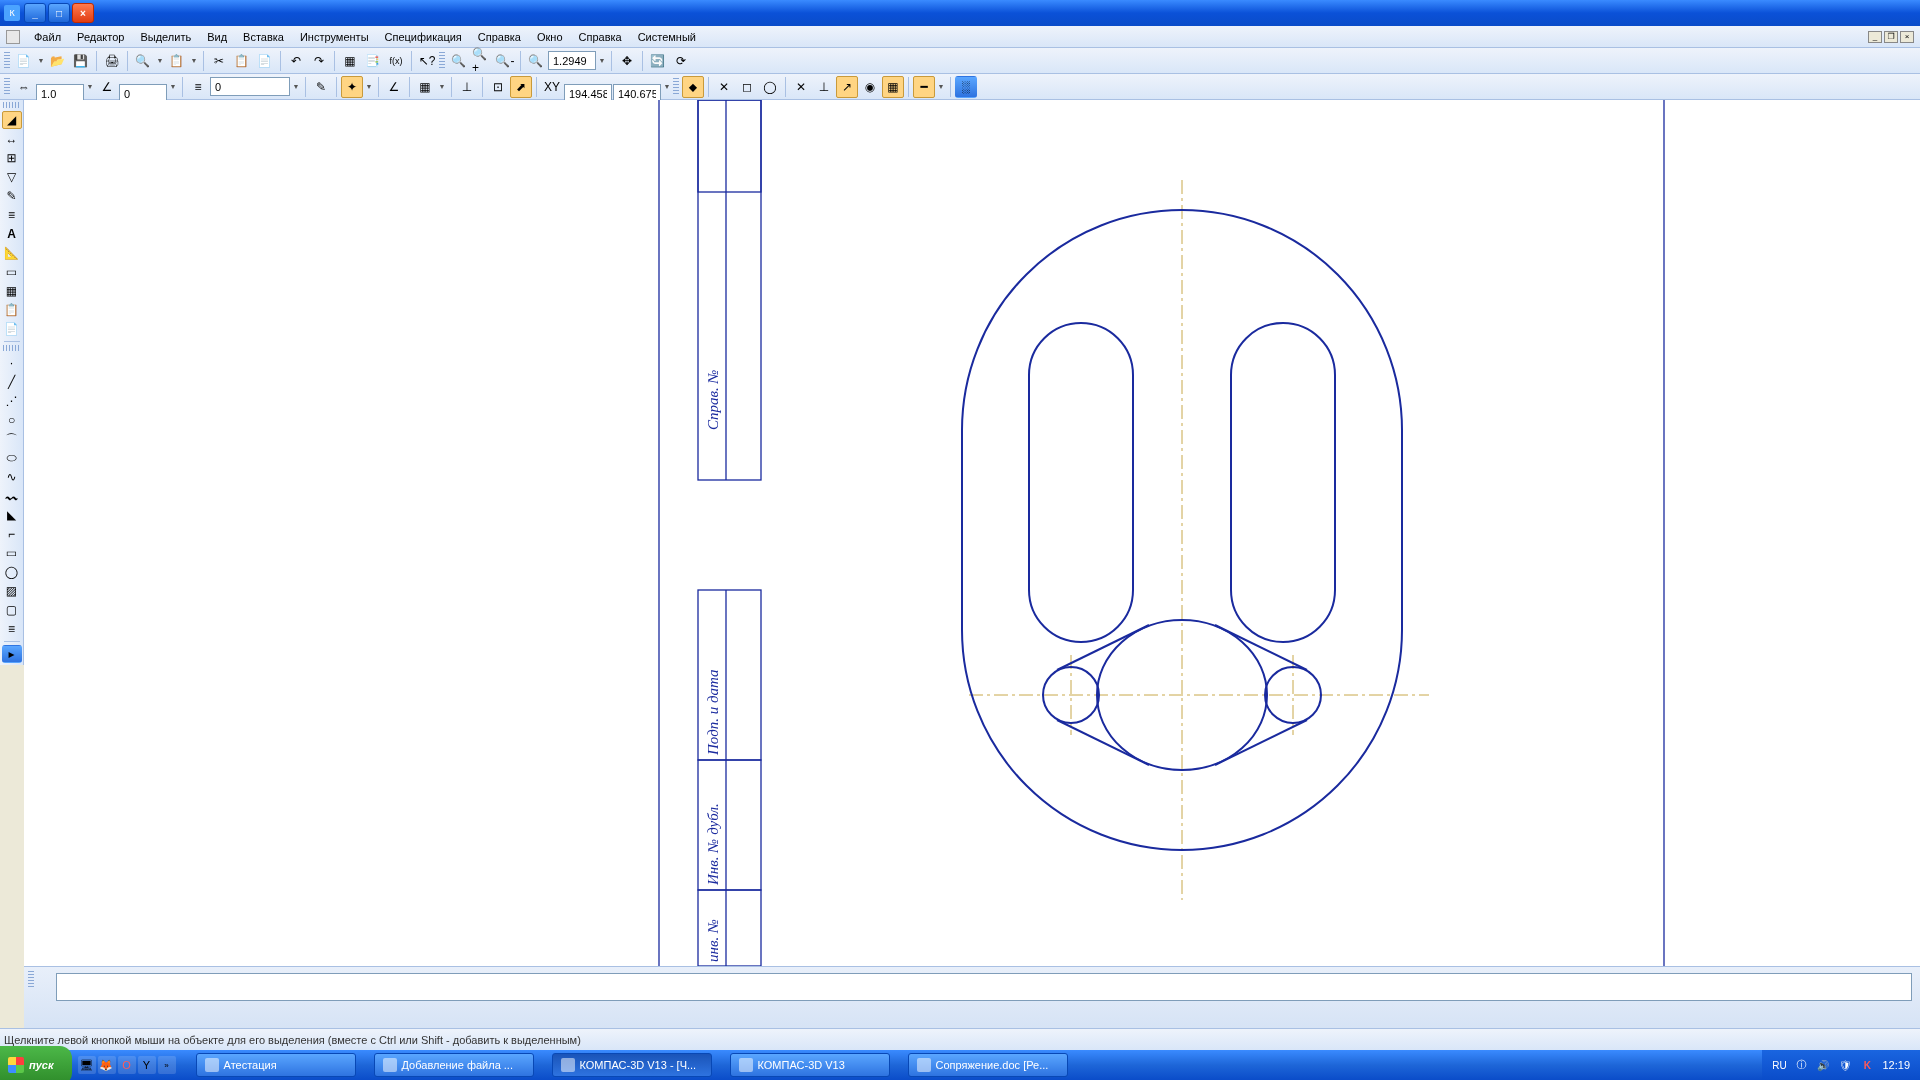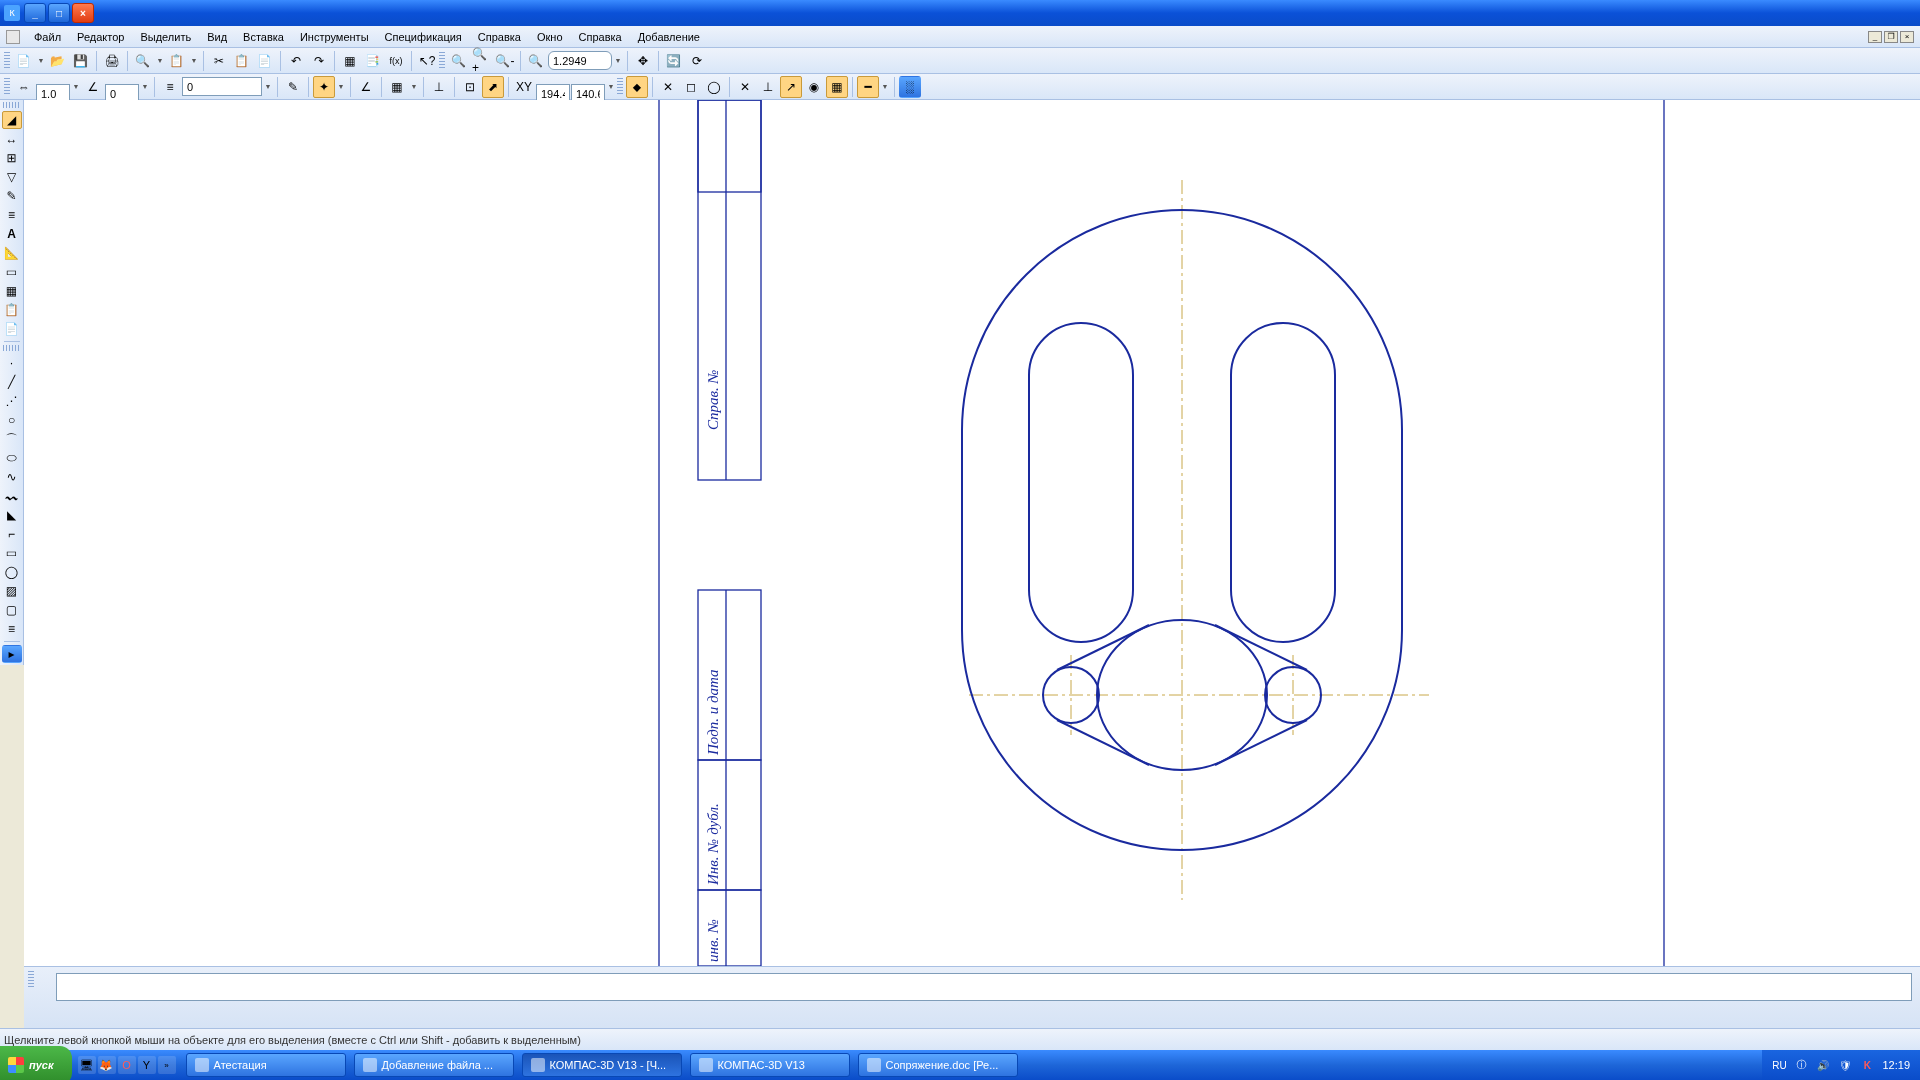--- a/index.html
+++ b/index.html
@@ -20,22 +20,22 @@
 .menu-bar .mdi-btn { width: 14px; height: 12px; border: 1px solid #888; background: #ece9d8; font-size: 8px; display: flex; align-items: center; justify-content: center; cursor: pointer; }
 
 .toolbar { height: 26px; background: linear-gradient(to bottom,#eef3fb,#d9e6f8); display: flex; align-items: center; padding: 0 4px; border-bottom: 1px solid #a9c0e3; gap: 1px; }
 .toolbar .grip { width: 6px; height: 18px; background: repeating-linear-gradient(to bottom,#8aa8d6 0 1px,transparent 1px 3px); margin-right: 2px; }
 .toolbar .btn { width: 22px; height: 22px; display: flex; align-items: center; justify-content: center; border: 1px solid transparent; border-radius: 2px; cursor: pointer; font-size: 12px; }
 .toolbar .btn.active { background: #ffd583; border-color: #c99a3a; }
 .toolbar .sep { width: 1px; height: 20px; background: #a9c0e3; margin: 0 3px; }
 .toolbar .dd { width: 10px; height: 22px; display: flex; align-items: center; justify-content: center; cursor: pointer; font-size: 7px; color: #555; }
 
 .input-field { height: 19px; background: #fff; border: 1px solid #7f9db9; padding: 0 4px; font-size: 11px; }
-.input-field.narrow { width: 34px; margin-top: 14px; }
-.input-field.mid { width: 64px; border-radius: 6px; }
+.input-field.narrow { width: 48px; margin-top: 14px; }
+.input-field.mid { width: 48px; }
 .input-field.wide { width: 80px; }
 
 .vert-toolbar { position: absolute; left: 0; top: 100px; width: 24px; background: linear-gradient(to right,#eef3fb,#d9e6f8); border-right: 1px solid #a9c0e3; display: flex; flex-direction: column; align-items: center; padding: 2px 0; gap: 1px; }
 .vert-toolbar .vbtn { width: 20px; height: 18px; display: flex; align-items: center; justify-content: center; border: 1px solid transparent; cursor: pointer; font-size: 12px; border-radius: 2px; }
 .vert-toolbar .vbtn.active { background: #ffd583; border-color: #c99a3a; }
 .vert-toolbar .vsep { width: 16px; height: 1px; background: #a9c0e3; margin: 2px 0; }
 .vert-toolbar .vgrip { width: 18px; height: 6px; background: repeating-linear-gradient(to right,#8aa8d6 0 1px,transparent 1px 3px); margin-bottom: 2px; }
 
 .canvas-area { position: absolute; left: 24px; top: 100px; right: 0; bottom: 114px; background: #fff; overflow: hidden; }
 .canvas-area svg { width: 100%; height: 100%; }
@@ -44,21 +44,21 @@
 .bottom-panel .grip { position: absolute; left: 4px; top: 4px; width: 6px; height: 18px; background: repeating-linear-gradient(to bottom,#8aa8d6 0 1px,transparent 1px 3px); }
 .bottom-panel textarea { position: absolute; left: 32px; right: 8px; top: 6px; height: 28px; background: #fff; border: 1px solid #7f9db9; resize: none; font-family: inherit; }
 
 .status-bar { position: absolute; left: 0; right: 0; bottom: 30px; height: 22px; background: linear-gradient(to bottom,#eef3fb,#d9e6f8); border-top: 1px solid #a9c0e3; display: flex; align-items: center; padding: 0 4px; color: #333; }
 
 .taskbar { position: absolute; left: 0; right: 0; bottom: 0; height: 30px; background: linear-gradient(to bottom,#3a8bff 0%,#1e66d8 50%,#0a4cc9 100%); display: flex; align-items: center; }
 .start-btn { height: 39px; padding: 0 18px 0 8px; background: linear-gradient(to bottom,#4cb848 0%,#2d8a29 100%); color: #fff; font-weight: bold; font-style: italic; display: flex; align-items: center; border-radius: 0 12px 12px 0; cursor: pointer; }
 .start-btn .flag { width: 16px; height: 16px; margin-right: 5px; background: conic-gradient(#ff3e3e 0 90deg,#5bc848 90deg 180deg,#3e8eff 180deg 270deg,#ffd83e 270deg 360deg); border-radius: 2px; }
 .ql { display: flex; gap: 2px; margin: 0 6px; }
 .ql .q { width: 18px; height: 18px; background: rgba(255,255,255,.15); border-radius: 2px; cursor: pointer; display: flex; align-items: center; justify-content: center; font-size: 11px; }
-.task-btns { display: flex; gap: 8px; margin-left: 4px; }
+.task-btns { display: flex; gap: 18px; margin-left: 14px; }
 .task-btn { height: 24px; min-width: 160px; max-width: 180px; padding: 0 8px; background: linear-gradient(to bottom,#5aa6ff,#2e73e0); border: 1px solid #0848b5; border-radius: 3px; color: #fff; display: flex; align-items: center; gap: 5px; cursor: pointer; overflow: hidden; white-space: nowrap; }
 .task-btn.active { background: linear-gradient(to bottom,#1a54b8,#2e73e0); }
 .task-btn .ticon { width: 14px; height: 14px; background: rgba(255,255,255,.5); border-radius: 2px; flex-shrink: 0; }
 .tray { margin-left: auto; height: 30px; background: linear-gradient(to bottom,#1a65e0,#0a4cc9); display: flex; align-items: center; padding: 4px 10px; gap: 8px; color: #fff; }
 .tray .ticon { width: 14px; height: 14px; cursor: pointer; display: flex; align-items: center; justify-content: center; font-size: 10px; }
 
 .shape-stroke { fill: none; stroke: #1a2a9e; stroke-width: 2; }
 .axis { stroke: #c8a84a; stroke-width: 1; stroke-dasharray: 14 4 3 4; fill: none; }
 .frame-line { stroke: #1a2a9e; stroke-width: 1.3; fill: none; }
 .label-text { font-family: 'Times New Roman', serif; font-style: italic; font-size: 15px; fill: #1a2a9e; }
@@ -80,21 +80,21 @@
   <span class="menu-item">Файл</span>
   <span class="menu-item">Редактор</span>
   <span class="menu-item">Выделить</span>
   <span class="menu-item">Вид</span>
   <span class="menu-item">Вставка</span>
   <span class="menu-item">Инструменты</span>
   <span class="menu-item">Спецификация</span>
   <span class="menu-item">Справка</span>
   <span class="menu-item">Окно</span>
   <span class="menu-item">Справка</span>
-  <span class="menu-item">Добавление</span>
+  <span class="menu-item">Системный</span>
   <span class="spacer"></span>
   <div class="mdi-btns">
     <div class="mdi-btn">_</div>
     <div class="mdi-btn">❐</div>
     <div class="mdi-btn">×</div>
   </div>
 </div>
 
 <div class="toolbar">
   <div class="grip"></div>

